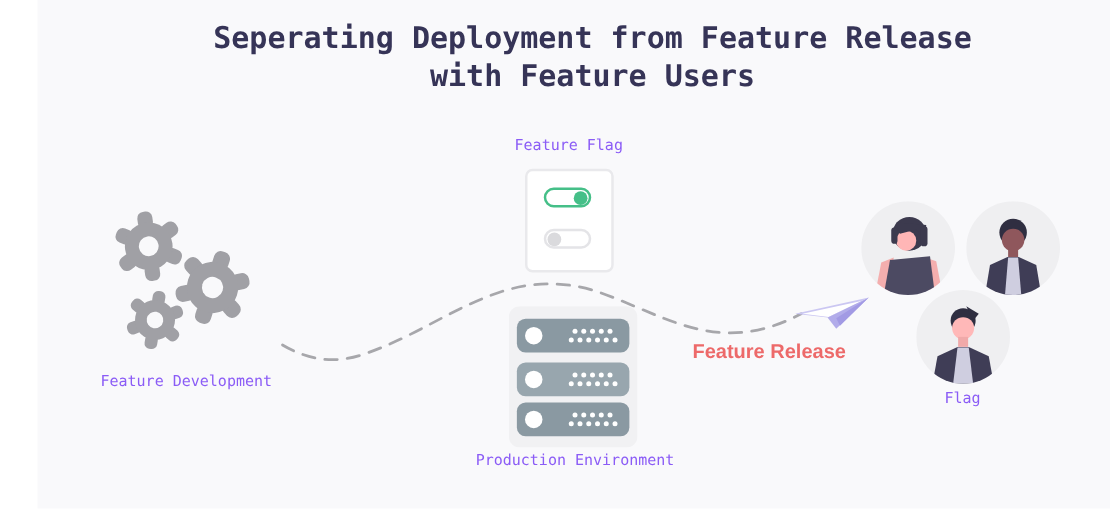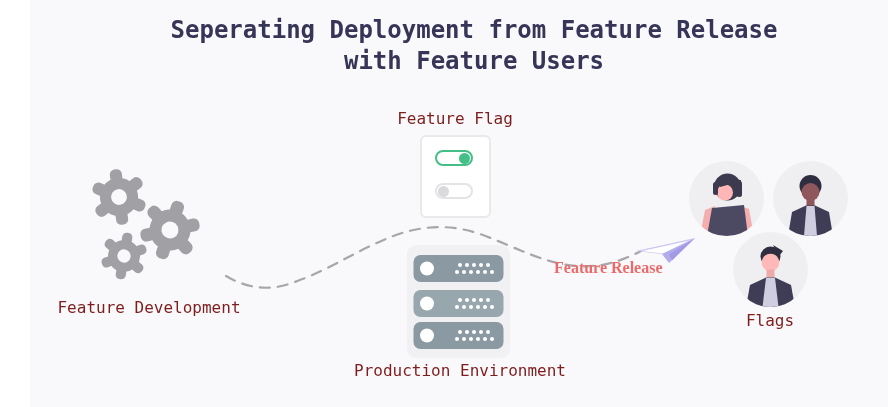--- a/index.html
+++ b/index.html
@@ -8,21 +8,21 @@
     background:#f9f9fb;
     font-family:"DejaVu Sans Mono","Liberation Mono",monospace;
     margin-left:30px;
   }
   .title{
     position:absolute;top:15px;left:0;width:100%;text-align:center;
     font-size:24px;font-weight:bold;line-height:31px;color:#363457;
   }
   .node-label{
     position:absolute;transform:translateX(-50%);
-    font-size:16px;font-weight:500;color:#7f1d1d;white-space:nowrap;
+    font-size:12px;font-weight:500;color:#8b5cf6;white-space:nowrap;
   }
   .flow-label{
     position:absolute;
     font-family:"Liberation Sans",sans-serif;font-size:16px;font-weight:bold;
     color:#ed6a6a;white-space:nowrap;
   }
   .abs{position:absolute;}
   .flag-card{
     position:absolute;left:390px;top:135px;width:67px;height:79px;
     background:#ffffff;border:2px solid #e9e9ec;border-radius:6px;
@@ -137,21 +137,21 @@
           <circle cx="57" cy="94" r="2"></circle>
           <circle cx="64" cy="94" r="2"></circle>
           <circle cx="71" cy="94" r="2"></circle>
           <circle cx="78" cy="94" r="2"></circle>
           <circle cx="85" cy="94" r="2"></circle>
       </g>
     </g>
   </svg>
   <div class="node-label" style="left:430px;top:361px;">Production Environment</div>
 
-  <div class="flow-label" style="left:524px;top:259px;font-family:Liberation Serif, serif;">Feature Release</div>
+  <div class="flow-label" style="left:524px;top:273px;">Feature Release</div>
 
   <svg class="abs" style="left:659px;top:161px;" width="75" height="75" viewBox="0 0 75 75">
     <defs>
         <clipPath id="clipA">
           <circle cx="37.5" cy="37.5" r="37.5"></circle>
         </clipPath>
       </defs>
     <circle cx="37.5" cy="37.5" r="37.5" fill="#efeff1"></circle>
     <g clip-path="url(#clipA)">
       <polygon points="16,49 26,45 22,75 11,75" fill="#f4aeae"></polygon>
@@ -191,15 +191,15 @@
     <g clip-path="url(#clipC)">
       <circle cx="37.5" cy="24.5" r="10" fill="#2f2e41"></circle>
       <circle cx="37.5" cy="30.5" r="8.8" fill="#ffb8b8"></circle>
       <polygon points="40,13 50,19 45.5,24.5" fill="#2f2e41"></polygon>
       <rect x="33.5" y="37.5" width="8" height="8" fill="#f0a9a9"></rect>
       <polygon points="17,53 33,45.5 42,45.5 58,53 62,75 13,75" fill="#3f3d56"></polygon>
       <polygon points="33,46 42,46 45.5,75 29.5,75" fill="#cfcee0"></polygon>
     </g>
   </svg>
 
-  <div class="node-label" style="left:740px;top:311px;">Flags</div>
+  <div class="node-label" style="left:740px;top:311px;">Flag</div>
 
 </div>
 
 </body></html>

